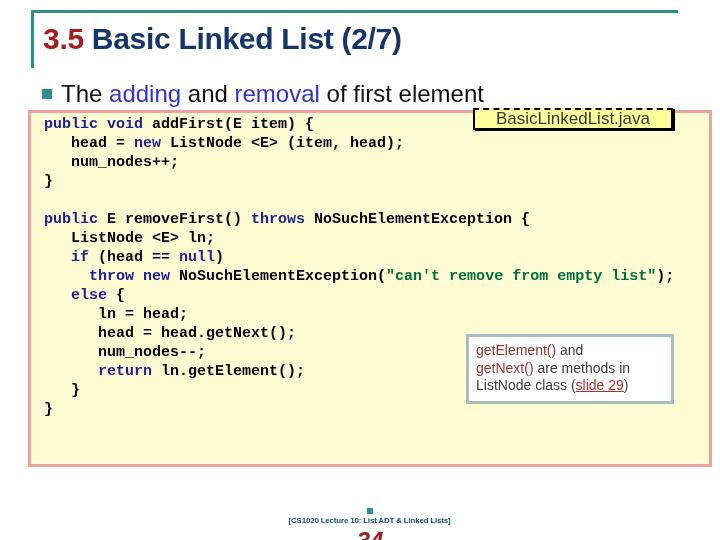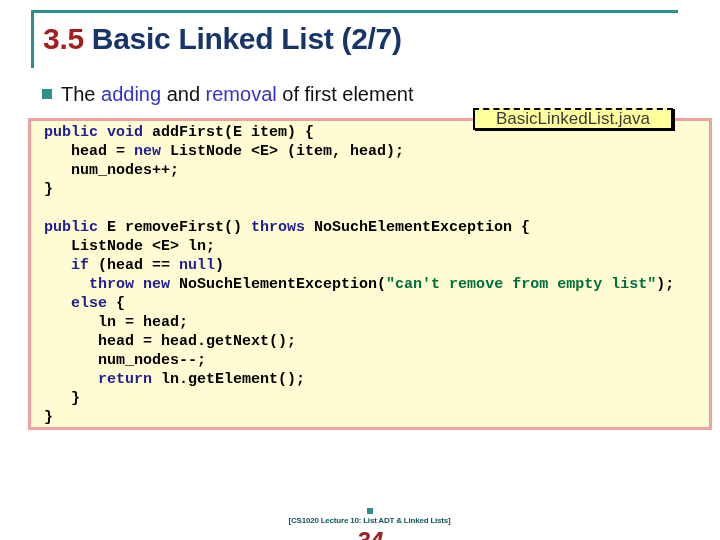--- a/index.html
+++ b/index.html
@@ -10,25 +10,25 @@
   
   .top-rule{position:absolute;left:31px;top:10px;width:647px;height:3px;background:var(--accent-teal,#2E8F8F);}
   .title-rule-vertical{position:absolute;left:31px;top:10px;width:3px;height:58px;background:var(--accent-teal,#2E8F8F);}
   
   .title{position:absolute;left:43px;top:22px;margin:0;font-size:30px;font-weight:bold;letter-spacing:-0.3px;white-space:nowrap;}
   .title .num{color:var(--title-number,#A51D1D);margin-right:8px;}
   .title .txt{color:var(--title-text,#17356B);}
   
   .bullet-row{position:absolute;left:42px;top:80px;display:flex;align-items:flex-start;white-space:nowrap;}
   .bullet-square{width:10px;height:10px;background:var(--accent-teal,#1F8A8E);margin:9px 9px 0 0;flex:0 0 auto;}
-  .bullet-text{font-size:20px;line-height:28px;color:#111111;}
+  .bullet-text{font-size:24px;line-height:28px;color:#111111;}
   .bullet-text .seg-em{color:var(--bullet-blue,#3333CC);}
   
   .code-box{
-    position:absolute;left:28px;top:118px;width:684px;height:312px;box-sizing:border-box;
+    position:absolute;left:28px;top:110px;width:684px;height:357px;box-sizing:border-box;
     background:var(--code-box-bg,#FFFBD2);border:3px solid var(--code-box-border,#EDA1A1);
   }
   .code{
     position:absolute;left:13px;top:2px;
     font-family:"Liberation Mono","DejaVu Sans Mono",monospace;
     font-weight:bold;font-size:15px;line-height:19px;color:#000000;white-space:pre;
   }
   .code .tk-kw{color:var(--keyword-blue,#1E1E96);}
   .code .tk-str{color:var(--string-green,#00703C);}
   .code-line{white-space:pre;}
@@ -68,20 +68,25 @@
     <span class="bullet-square"></span>
     <span class="bullet-text" id="bullet-text"><span class="seg-plain">The </span><span class="seg-em">adding</span><span class="seg-plain"> and </span><span class="seg-em">removal</span><span class="seg-plain"> of first element</span></span>
   </div>
 
   <div class="code-box">
     <div class="code" id="code"><div class="code-line"><span class="tk-kw">public void</span><span class="tk-p"> addFirst(E item) {</span></div><div class="code-line"><span class="tk-p">   head = </span><span class="tk-kw">new</span><span class="tk-p"> ListNode &lt;E&gt; (item, head);</span></div><div class="code-line"><span class="tk-p">   num_nodes++;</span></div><div class="code-line"><span class="tk-p">}</span></div><div class="code-line">&nbsp;</div><div class="code-line"><span class="tk-kw">public</span><span class="tk-p"> E removeFirst() </span><span class="tk-kw">throws</span><span class="tk-p"> NoSuchElementException {</span></div><div class="code-line"><span class="tk-p">   ListNode &lt;E&gt; ln;</span></div><div class="code-line"><span class="tk-p">   </span><span class="tk-kw">if</span><span class="tk-p"> (head == </span><span class="tk-kw">null</span><span class="tk-p">)</span></div><div class="code-line"><span class="tk-p">     </span><span class="tk-kw">throw</span><span class="tk-p"> </span><span class="tk-kw">new</span><span class="tk-p"> NoSuchElementException(</span><span class="tk-str">"can't remove from empty list"</span><span class="tk-p">);</span></div><div class="code-line"><span class="tk-p">   </span><span class="tk-kw">else</span><span class="tk-p"> {</span></div><div class="code-line"><span class="tk-p">      ln = head;</span></div><div class="code-line"><span class="tk-p">      head = head.getNext();</span></div><div class="code-line"><span class="tk-p">      num_nodes--;</span></div><div class="code-line"><span class="tk-p">      </span><span class="tk-kw">return</span><span class="tk-p"> ln.getElement();</span></div><div class="code-line"><span class="tk-p">   }</span></div><div class="code-line"><span class="tk-p">}</span></div></div>
   </div>
 
   <div class="file-label">BasicLinkedList.java</div>
 
+  <div class="callout" id="callout">
+      <div><span class="seg-method">getElement()</span><span class="seg-plain"> and</span></div>
+      <div><span class="seg-method">getNext()</span><span class="seg-plain"> are methods in</span></div>
+      <div><span class="seg-plain">ListNode class (</span><span class="seg-link">slide 29</span><span class="seg-plain">)</span></div>
+    </div>
 
   <div class="footer">
     <span class="footer-square"></span>
     <span class="footer-text">[CS1020 Lecture 10: List ADT &amp; Linked Lists]</span>
     <span class="footer-line"></span>
     <span class="footer-page">34</span>
   </div>
 
 </div>
 

